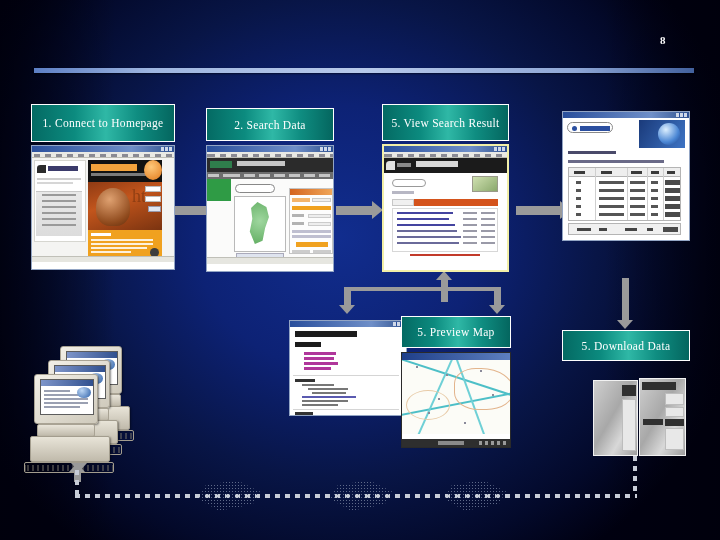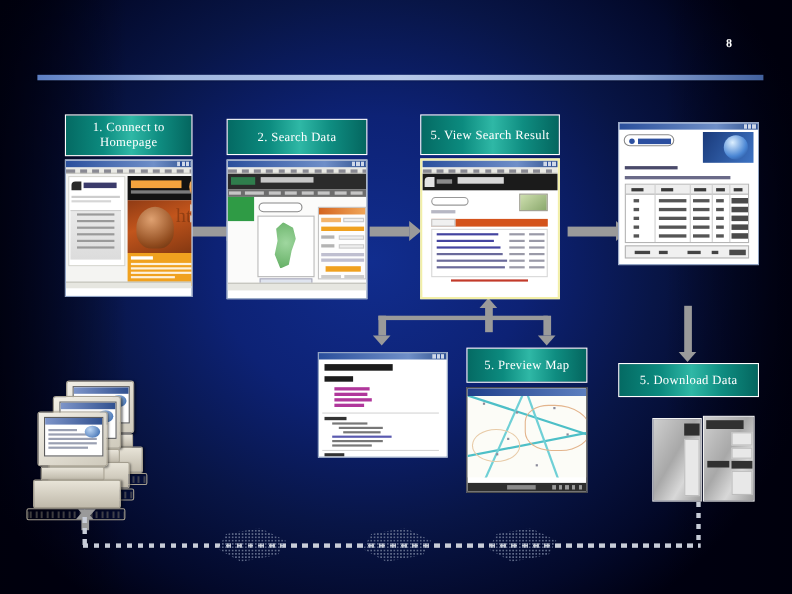--- a/index.html
+++ b/index.html
@@ -162,21 +162,21 @@
 <div class="arrow-r" style="left:336px;top:206px;width:36px;"></div>
 <div class="arrow-r" style="left:516px;top:206px;width:44px;"></div>
 
 <div class="arrow-u" style="left:441px;top:280px;height:22px;"></div>
 <div class="conn" style="left:344px;top:287px;width:154px;height:4px;"></div>
 <div class="arrow-d" style="left:344px;top:287px;height:18px;"></div>
 <div class="arrow-d" style="left:494px;top:287px;height:18px;"></div>
 
 <div class="arrow-d" style="left:622px;top:278px;height:42px;"></div>
 
-<div class="step" style="left:31px;top:104px;width:116px;margin-left:28px;">
+<div class="step" style="left:31px;top:104px;width:144px;">
   <div class="step-header" style="height:38px;">1. Connect to Homepage</div>
   <div class="shot" style="margin-top:3px;height:125px;">
     <div class="shot-title"></div>
     <div class="shot-menu"></div>
     <div class="shot-body" style="height:104px;position:relative;background:#f4f4f2;">
       <div class="px" style="left:2px;top:2px;width:52px;height:82px;background:#fff;border:1px solid #d6d6d0;"></div>
       <div class="px" style="left:5px;top:5px;width:44px;height:11px;background:#fff;">
         <div class="px" style="left:0;top:2px;width:9px;height:8px;background:#2b2b2b;border-radius:40% 0 0 0;"></div>
         <div class="px" style="left:11px;top:3px;width:30px;height:5px;background:#3b3b6b;"></div>
       </div>
@@ -374,21 +374,21 @@
       <div class="px" style="left:22px;top:65px;width:34px;height:2px;background:#777;"></div>
       <div class="px" style="left:12px;top:69px;width:54px;height:2px;background:#5a5ab0;"></div>
       <div class="px" style="left:12px;top:73px;width:46px;height:2px;background:#777;"></div>
       <div class="px" style="left:12px;top:77px;width:36px;height:2px;background:#777;"></div>
       <div class="px" style="left:3px;top:82px;width:106px;height:1px;background:#d5d5d5;"></div>
       <div class="px" style="left:5px;top:85px;width:18px;height:3px;background:#333;"></div>
     </div>
   </div>
 </div>
 
-<div class="step" style="left:424px;top:316px;width:110px;border-radius:19px;">
+<div class="step" style="left:401px;top:316px;width:110px;border-radius:19px;">
   <div class="step-header" style="height:32px;">5. Preview Map</div>
   <div class="shot" style="margin-top:4px;height:96px;border:1px solid #2a2a2a;">
     <div class="px" style="left:0;top:0;width:100%;height:7px;background:linear-gradient(to right,#1f3f8a,#5d7fbf);"></div>
     <div class="shot-body" style="margin-top:7px;height:74px;position:relative;background:#fcfcf7;overflow:hidden;">
       <div class="px" style="left:-10px;top:18px;width:140px;height:2px;background:#4dbfc7;transform:rotate(18deg);"></div>
       <div class="px" style="left:-10px;top:42px;width:140px;height:2px;background:#4dbfc7;transform:rotate(-11deg);"></div>
       <div class="px" style="left:30px;top:-8px;width:2px;height:100px;background:#6fd0d6;transform:rotate(24deg);"></div>
       <div class="px" style="left:70px;top:-6px;width:2px;height:100px;background:#6fd0d6;transform:rotate(-20deg);"></div>
       <div class="px" style="left:52px;top:8px;width:60px;height:42px;border:1.5px solid #e3b48c;border-radius:40% 60% 50% 45%;"></div>
       <div class="px" style="left:4px;top:30px;width:44px;height:30px;border:1px solid #e8cba8;border-radius:50%;"></div>

